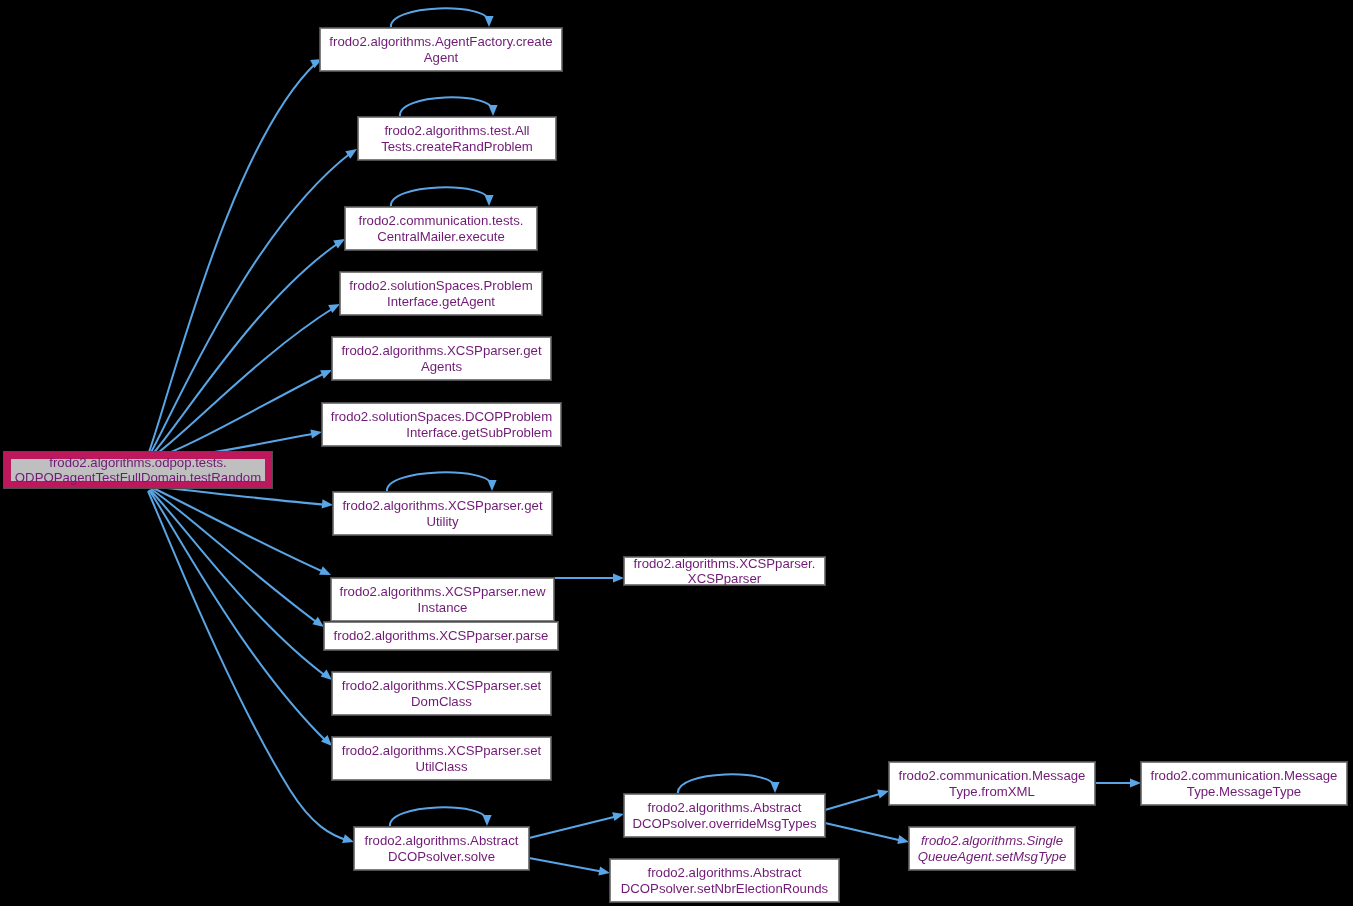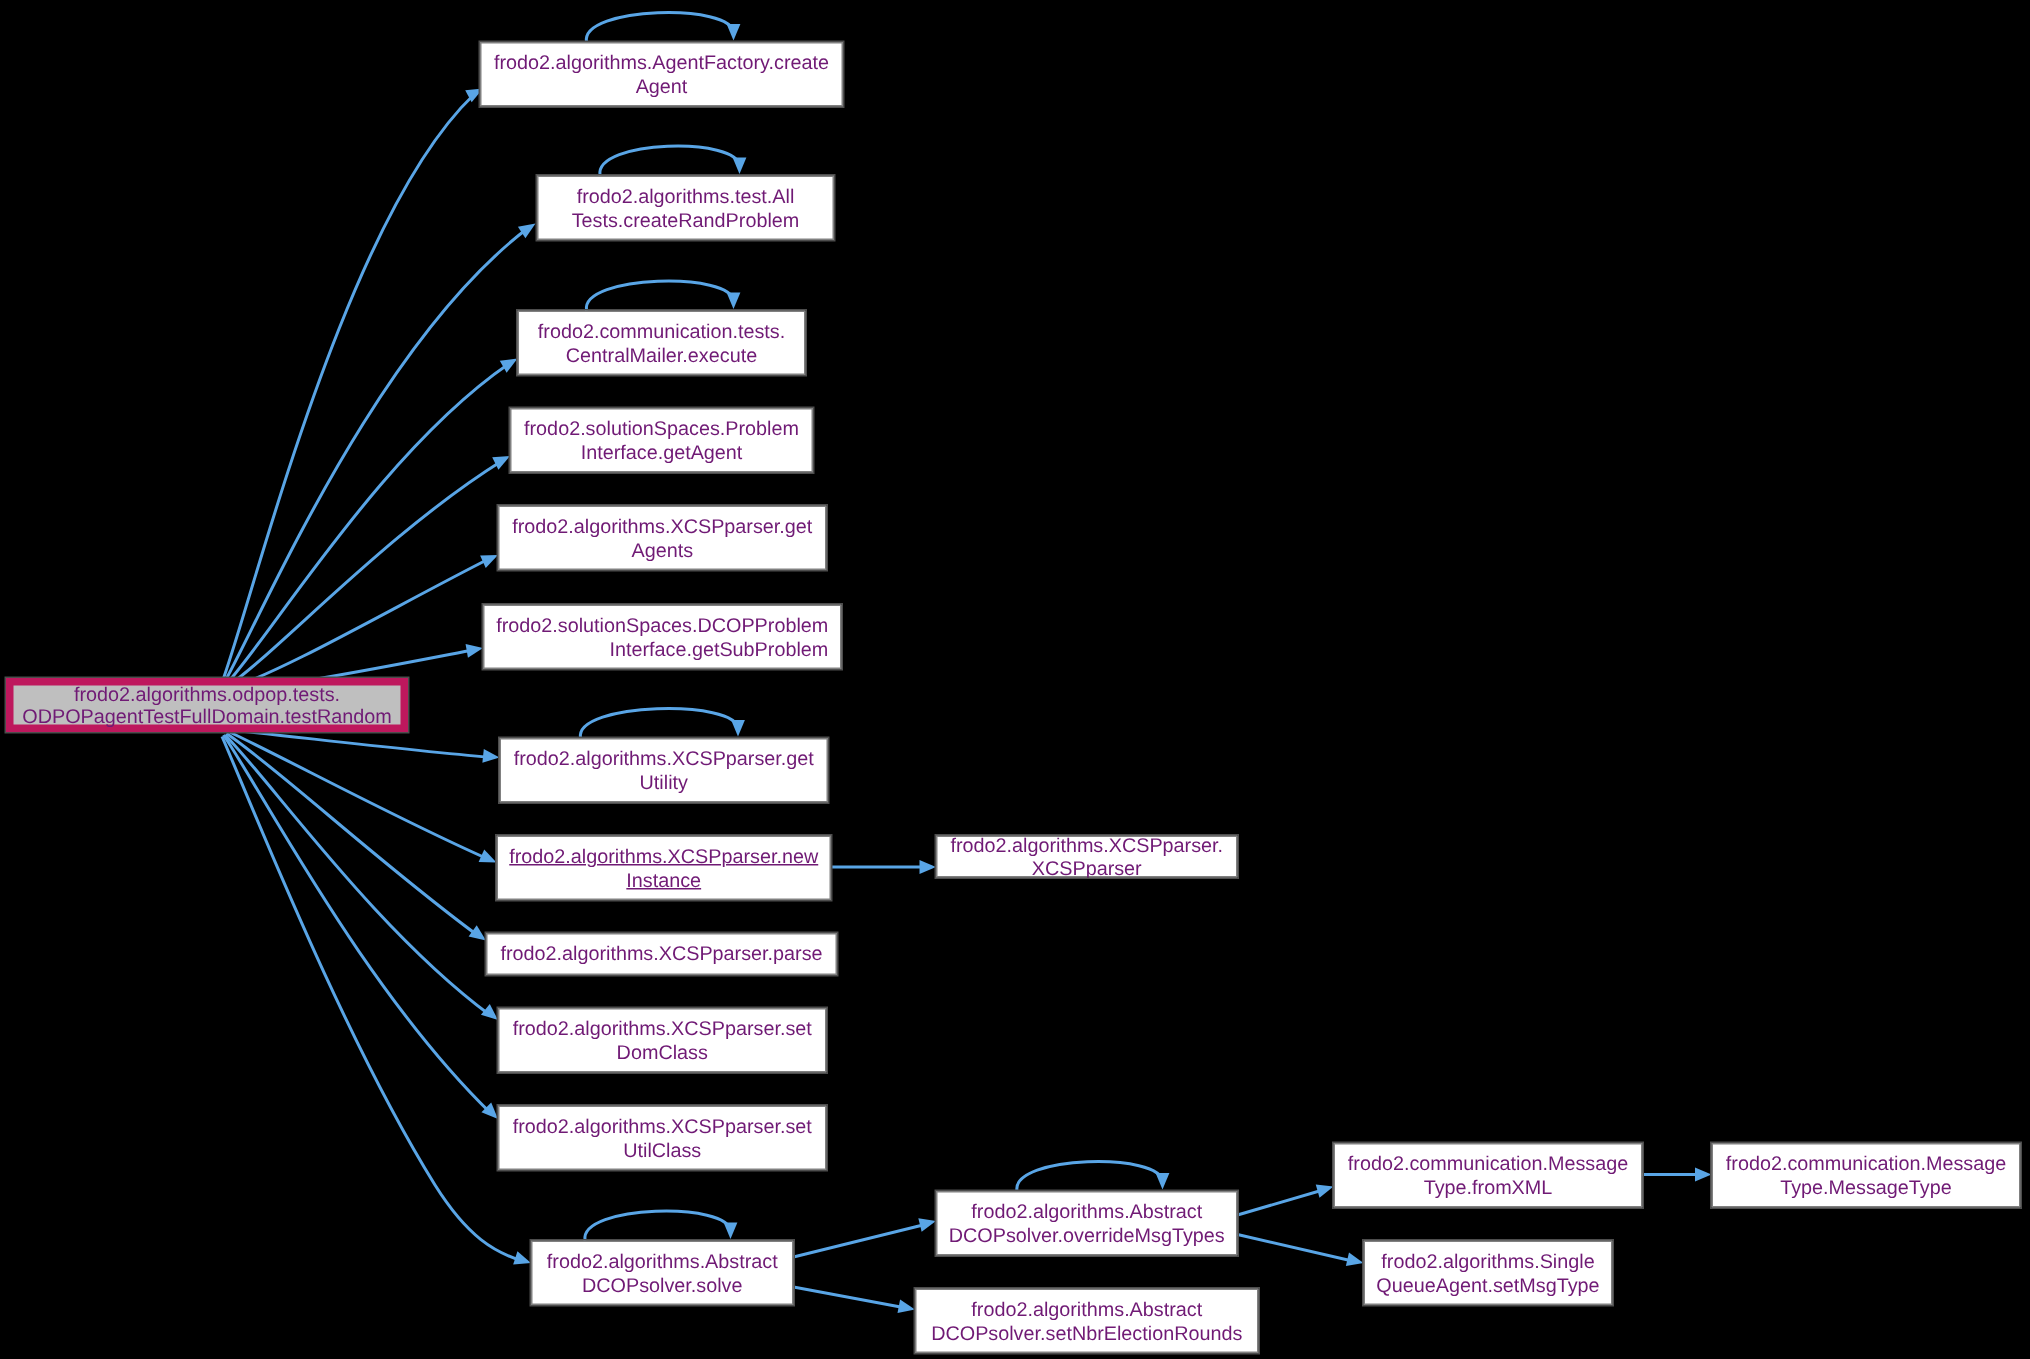--- a/index.html
+++ b/index.html
@@ -35,21 +35,21 @@
     display: flex;
     align-items: center;
     justify-content: center;
     text-align: center;
     padding: 1px 3px;
     white-space: pre-line;
     z-index: 5;
   }
   .node.highlight {
     background: #bfbfbf;
-    border: 5px solid #be185d;
+    border: 7px solid #be185d;
     outline: 1px solid #4d4d4d;
   }
 </style>
 </head>
 <body>
 
 <div id="canvas">
 
   <svg id="edges" viewBox="0 0 1353 906" width="1353" height="906" xmlns="http://www.w3.org/2000/svg">
       <path d="M 148,455 C 170,395 230,145 316,63" fill="none" stroke="#59a5e6" stroke-width="2"></path>
@@ -112,36 +112,36 @@
       <div class="node" style="left: 345px; top: 207px; width: 192px; height: 43px;">frodo2.communication.tests.
 CentralMailer.execute</div>
       <div class="node" style="left: 340px; top: 272px; width: 202px; height: 43px;">frodo2.solutionSpaces.Problem
 Interface.getAgent</div>
       <div class="node" style="left: 332px; top: 337px; width: 219px; height: 43px;">frodo2.algorithms.XCSPparser.get
 Agents</div>
       <div class="node" style="left: 322px; top: 403px; width: 239px; height: 43px; text-align: right;">frodo2.solutionSpaces.DCOPProblem
 Interface.getSubProblem</div>
       <div class="node" style="left: 333px; top: 492px; width: 219px; height: 43px;">frodo2.algorithms.XCSPparser.get
 Utility</div>
-      <div class="node" style="left: 331px; top: 557px; width: 223px; height: 43px; text-decoration: underline;">frodo2.algorithms.XCSPparser.new
+      <div class="node" style="left: 331px; top: 578px; width: 223px; height: 43px;">frodo2.algorithms.XCSPparser.new
 Instance</div>
       <div class="node" style="left: 324px; top: 622px; width: 234px; height: 28px; text-align: right;">frodo2.algorithms.XCSPparser.parse</div>
       <div class="node" style="left: 332px; top: 672px; width: 219px; height: 43px;">frodo2.algorithms.XCSPparser.set
 DomClass</div>
       <div class="node" style="left: 332px; top: 737px; width: 219px; height: 43px;">frodo2.algorithms.XCSPparser.set
 UtilClass</div>
       <div class="node" style="left: 354px; top: 827px; width: 175px; height: 43px;">frodo2.algorithms.Abstract
 DCOPsolver.solve</div>
       <div class="node" style="left: 624px; top: 557px; width: 201px; height: 28px;">frodo2.algorithms.XCSPparser.
 XCSPparser</div>
       <div class="node" style="left: 624px; top: 794px; width: 201px; height: 43px;">frodo2.algorithms.Abstract
 DCOPsolver.overrideMsgTypes</div>
       <div class="node" style="left: 610px; top: 859px; width: 229px; height: 43px;">frodo2.algorithms.Abstract
 DCOPsolver.setNbrElectionRounds</div>
       <div class="node" style="left: 889px; top: 762px; width: 206px; height: 43px;">frodo2.communication.Message
 Type.fromXML</div>
-      <div class="node" style="left: 909px; top: 827px; width: 166px; height: 43px;">frodo2.algorithms.Single
+      <div class="node" style="left: 909px; top: 827px; width: 166px; height: 43px; font-style: italic;">frodo2.algorithms.Single
 QueueAgent.setMsgType</div>
       <div class="node" style="left: 1141px; top: 762px; width: 206px; height: 43px;">frodo2.communication.Message
 Type.MessageType</div>
     </div>
 
 </div>
 
 </body></html>

